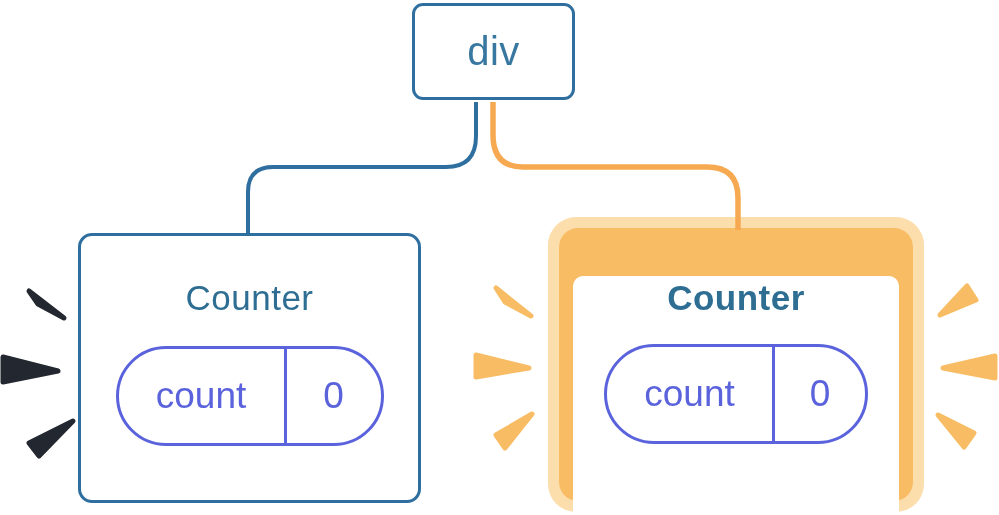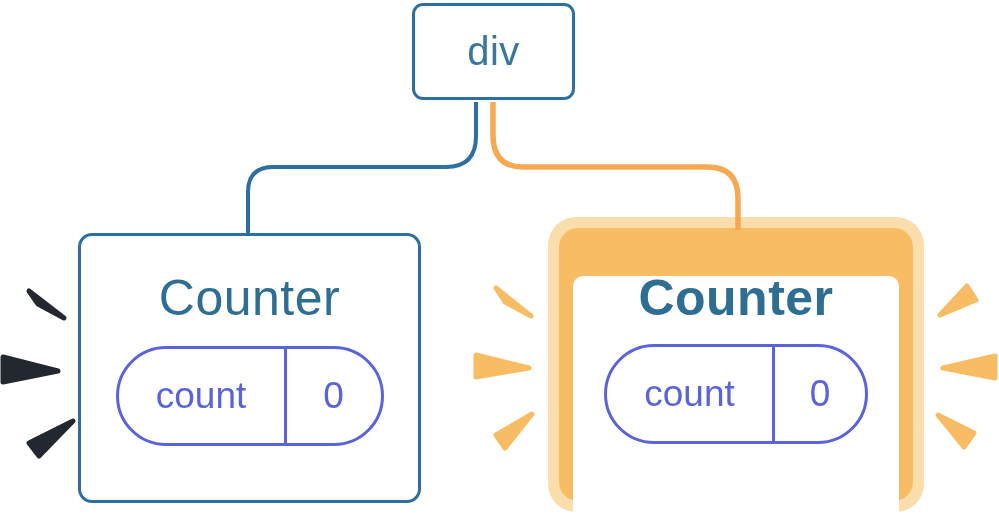--- a/index.html
+++ b/index.html
@@ -21,21 +21,21 @@
     box-sizing:border-box;display:flex;align-items:center;justify-content:center;
     font-size:40px;color:var(--node-text-blue);font-weight:500;letter-spacing:.5px;
   }
   
   .card-left{
     position:absolute;left:78px;top:233px;width:343px;height:270px;z-index:2;
     background:#fff;border:3.5px solid var(--edge-blue);border-radius:14px;
     box-sizing:border-box;
   }
   .counter-title{
-    margin-top:40px;text-align:center;font-size:50px;line-height:44px;
+    margin-top:40px;text-align:center;font-size:35px;line-height:44px;
     color:var(--title-teal);letter-spacing:.5px;
   }
   .counter-title.bold{font-weight:700;}
   .state-pill{
     margin:26px auto 0;width:268px;height:100px;box-sizing:border-box;
     border:3px solid var(--state-purple);border-radius:52px;
     display:flex;align-items:stretch;overflow:hidden;background:#fff;
   }
   .pill-key{
     flex:1;display:flex;align-items:center;justify-content:center;

